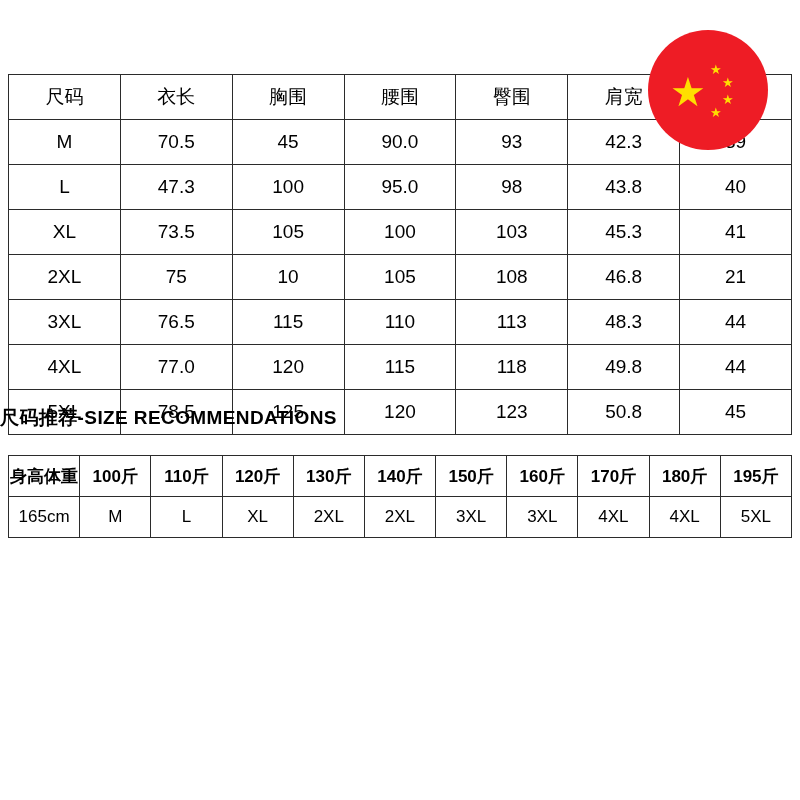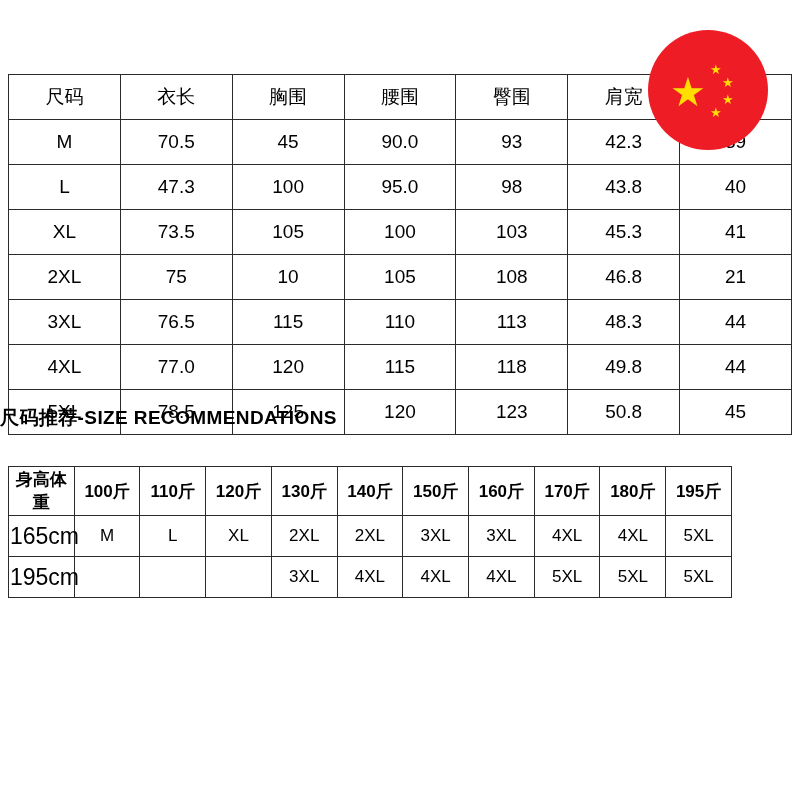--- a/index.html
+++ b/index.html
@@ -62,34 +62,34 @@
     text-align: left;
     font-size: 19px;
     font-weight: bold;
     letter-spacing: 0.4px;
   }
 
   
   .reco-table-wrap {
     position: absolute;
     left: 8px;
-    top: 466px;
-    width: 724px;
+    top: 455px;
+    width: 784px;
   }
   .reco-table td,
   .reco-table th {
     height: 38px;
     font-size: 17px;
   }
   .reco-table th.head-cell {
     font-weight: bold;
     font-size: 17px;
   }
   .reco-table td.row-head {
-    font-size: 23px;
+    font-size: 17px;
   }
   .reco-table td.empty {
     color: transparent;
   }
 
   
   .flag-badge {
     position: absolute;
     left: 648px;
     top: 30px;
@@ -243,33 +243,20 @@
           <td>L</td>
           <td>XL</td>
           <td>2XL</td>
           <td>2XL</td>
           <td>3XL</td>
           <td>3XL</td>
           <td>4XL</td>
           <td>4XL</td>
           <td>5XL</td>
         </tr>
-        <tr>
-          <td class="row-head">195cm</td>
-          <td class="empty"></td>
-          <td class="empty"></td>
-          <td class="empty"></td>
-          <td>3XL</td>
-          <td>4XL</td>
-          <td>4XL</td>
-          <td>4XL</td>
-          <td>5XL</td>
-          <td>5XL</td>
-          <td>5XL</td>
-        </tr>
       </tbody>
     </table>
   </div>
 
   <div class="flag-badge">
     <span class="star big">★</span>
     <span class="star s1">★</span>
     <span class="star s2">★</span>
     <span class="star s3">★</span>
     <span class="star s4">★</span>

